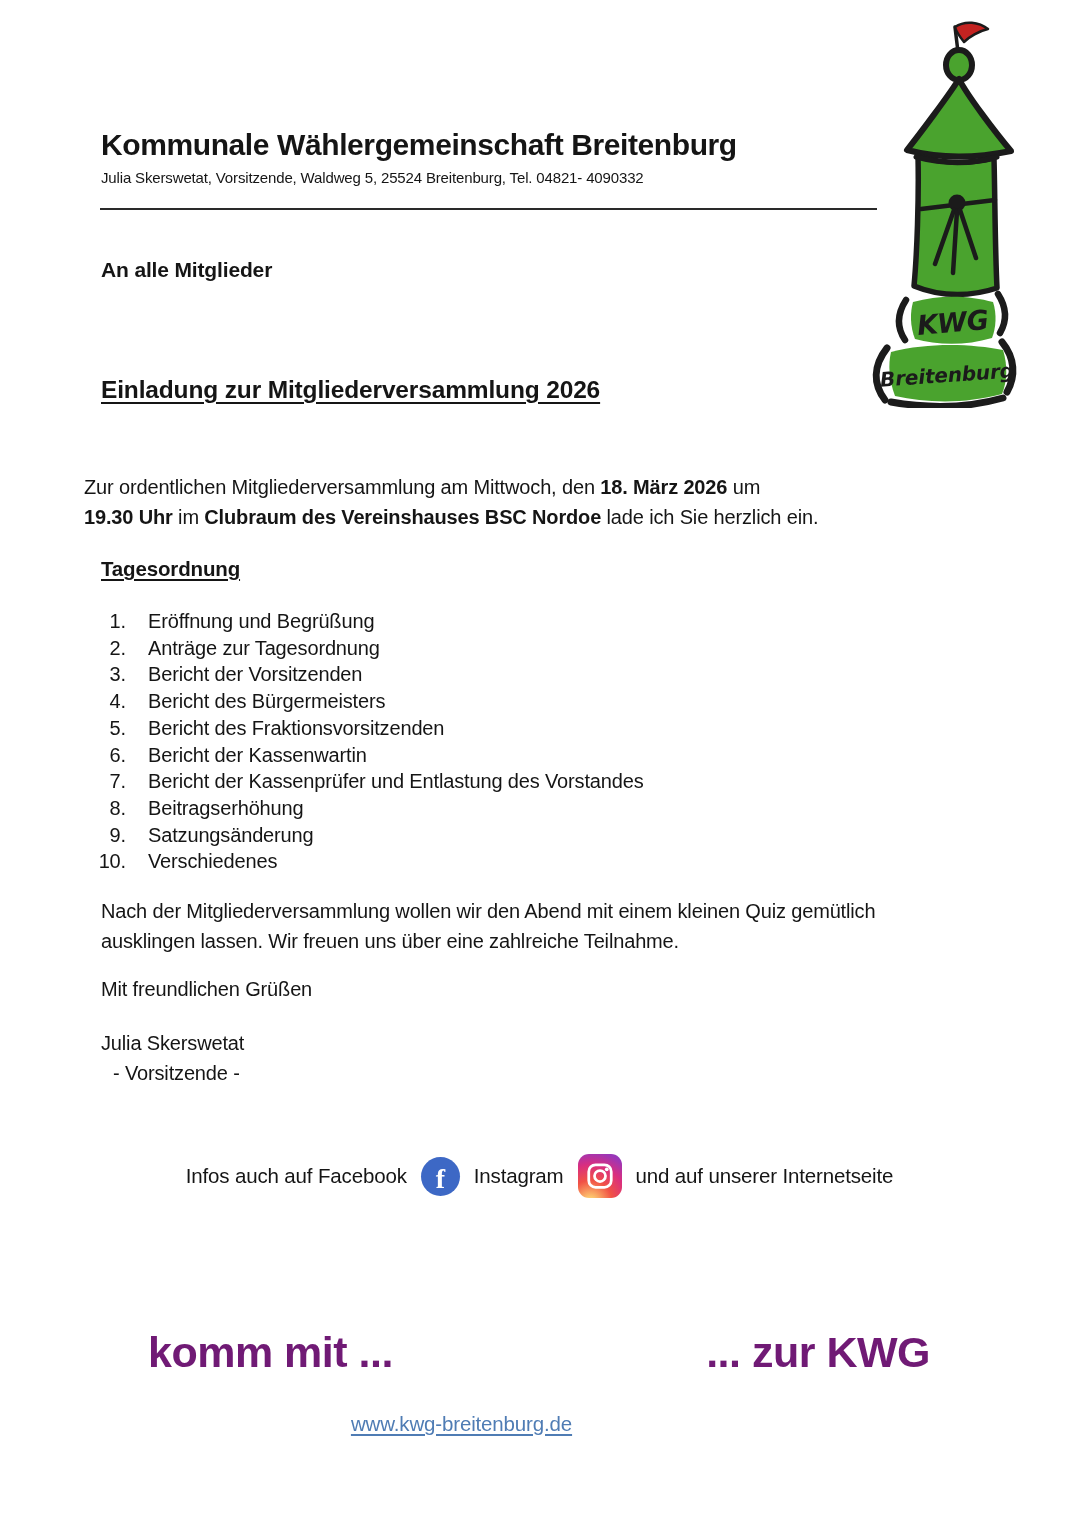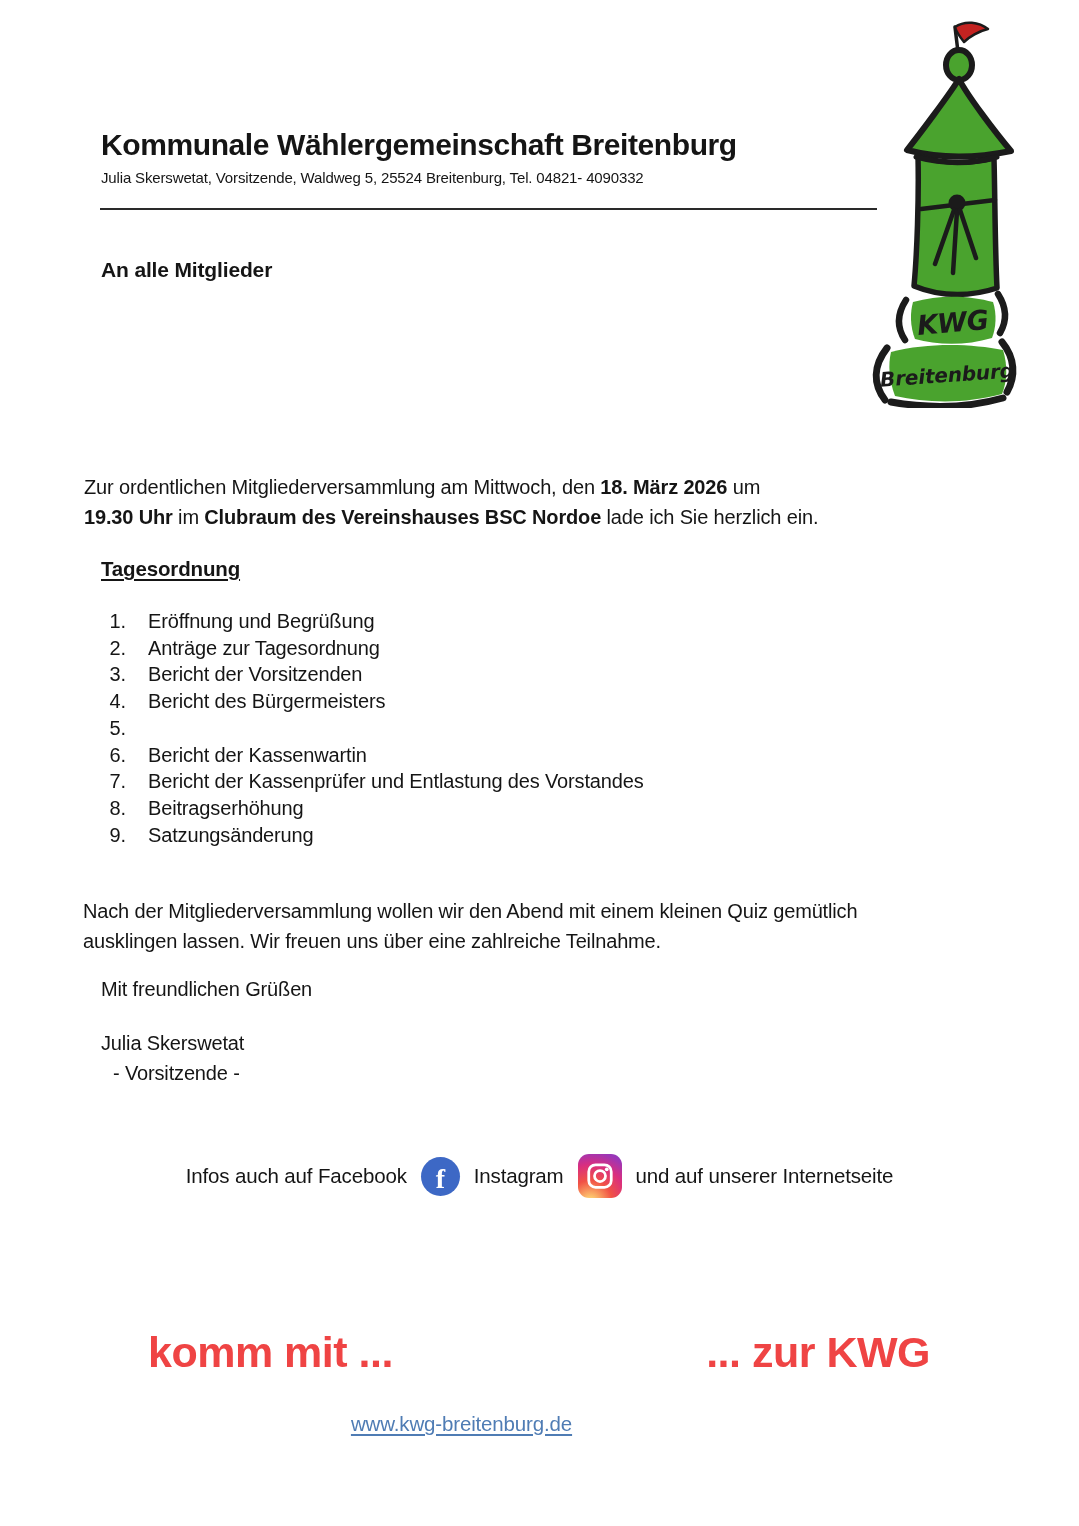--- a/index.html
+++ b/index.html
@@ -30,40 +30,40 @@
 
   .intro { position:absolute; left:84px; top:472px; font-size:20px; line-height:30px; width:880px; }
   .agenda-title { position:absolute; left:101px; top:557px; font-size:20.5px; font-weight:bold;
                   text-decoration:underline; text-underline-offset:3px; }
 
   .agenda { position:absolute; left:88px; top:608px; font-size:20px; }
   .agenda-row { display:flex; line-height:26.7px; }
   .agenda-num { width:38px; text-align:right; flex:0 0 38px; }
   .agenda-text { margin-left:22px; }
 
-  .closing-para { position:absolute; left:83px; top:896px; width:820px; font-size:20px; line-height:30px; }
+  .closing-para { position:absolute; left:101px; top:896px; width:820px; font-size:20px; line-height:30px; }
   .salutation { position:absolute; left:101px; top:978px; font-size:20px; }
   .sig-name { position:absolute; left:101px; top:1032px; font-size:20px; }
   .sig-role { position:absolute; left:113px; top:1062px; font-size:20px;text-align:right; }
 
   
   .social-row { position:absolute; left:0; top:1148px; width:1079px; height:56px;
                 display:flex; align-items:center; justify-content:center; gap:14px; font-size:20.5px; }
   .fb-icon { width:39px; height:39px; border-radius:50%; background:#3d68c5;
              display:flex; align-items:center; justify-content:center; flex:0 0 39px; }
   .fb-icon span { color:#fff; font-weight:bold; font-size:28px; font-family:"Liberation Serif", serif;
                   position:relative; top:3px; }
   .ig-icon { width:44px; height:44px; border-radius:11px; flex:0 0 44px;
              background:radial-gradient(circle at 28% 110%, #fed373 6%, #f15245 38%, #d92e7f 65%, #9b36b7 88%, #8a3ab9 100%);
              display:flex; align-items:center; justify-content:center; }
 
   
   .slogan-row { position:absolute; left:148px; top:1328px; width:782px;
                 display:flex; justify-content:space-between;
-                font-size:43px; font-weight:bold; color:#ef4444; letter-spacing:-0.5px;align-items:flex-end; }
+                font-size:43px; font-weight:bold; color:#701a75; letter-spacing:-0.5px;align-items:flex-end; }
   .site-link-row { position:absolute; left:0; top:1412px; width:923px; text-align:center; }
   .site-link { font-size:20.5px; color:#4f7cb4; text-decoration:underline; text-underline-offset:3px; }
 </style>
 </head>
 <body>
 
 <div class="page">
 
   <div class="header">
     <div class="header-title">Kommunale Wählergemeinschaft Breitenburg</div>
@@ -101,20 +101,21 @@
 
       <path d="M31,336 C69,326 113,328 143,334 C148,350 147,366 142,378 C105,388 67,387 35,380 C29,364 28,349 31,336 Z" fill="#4aa32e"></path>
       <text x="87" y="366" text-anchor="middle" font-family="DejaVu Sans, sans-serif" font-style="italic" font-weight="bold" font-size="20" fill="#1b1b1b" transform="rotate(-4 87 360)">Breitenburg</text>
 
       <path d="M31,386 C71,393 111,391 143,382" stroke="#1b1b1b" stroke-width="7" fill="none" stroke-linecap="round"></path>
     </svg>
   </div>
 
   <div class="recipient">An alle Mitglieder</div>
 
+  <div class="main-heading">Einladung zur Mitgliederversammlung 2026</div>
 
   <div class="intro">
     <span>Zur ordentlichen Mitgliederversammlung am Mittwoch, den </span><b>18. März 2026</b><span> um</span><br>
     <b>19.30 Uhr</b><span> im </span><b>Clubraum des Vereinshauses BSC Nordoe</b><span> lade ich Sie herzlich ein.</span>
   </div>
 
   <div class="agenda-title">Tagesordnung</div>
   <div class="agenda">
     <div class="agenda-row">
         <span class="agenda-num">1.</span>
@@ -127,36 +128,41 @@
     <div class="agenda-row">
         <span class="agenda-num">3.</span>
         <span class="agenda-text">Bericht der Vorsitzenden</span>
       </div>
     <div class="agenda-row">
         <span class="agenda-num">4.</span>
         <span class="agenda-text">Bericht des Bürgermeisters</span>
       </div>
     <div class="agenda-row">
         <span class="agenda-num">5.</span>
+        <span class="agenda-text">Bericht des Fraktionsvorsitzenden</span>
       </div>
     <div class="agenda-row">
         <span class="agenda-num">6.</span>
         <span class="agenda-text">Bericht der Kassenwartin</span>
       </div>
     <div class="agenda-row">
         <span class="agenda-num">7.</span>
         <span class="agenda-text">Bericht der Kassenprüfer und Entlastung des Vorstandes</span>
       </div>
     <div class="agenda-row">
         <span class="agenda-num">8.</span>
         <span class="agenda-text">Beitragserhöhung</span>
       </div>
     <div class="agenda-row">
         <span class="agenda-num">9.</span>
         <span class="agenda-text">Satzungsänderung</span>
+      </div>
+    <div class="agenda-row">
+        <span class="agenda-num">10.</span>
+        <span class="agenda-text">Verschiedenes</span>
       </div>
   </div>
 
   <div class="closing-para">Nach der Mitgliederversammlung wollen wir den Abend mit einem kleinen Quiz gemütlich ausklingen lassen. Wir freuen uns über eine zahlreiche Teilnahme.</div>
   <div class="salutation">Mit freundlichen Grüßen</div>
   <div class="sig-name">Julia Skerswetat</div>
   <div class="sig-role">- Vorsitzende -</div>
 
   <div class="social-row">
     <span>Infos auch auf Facebook</span>

